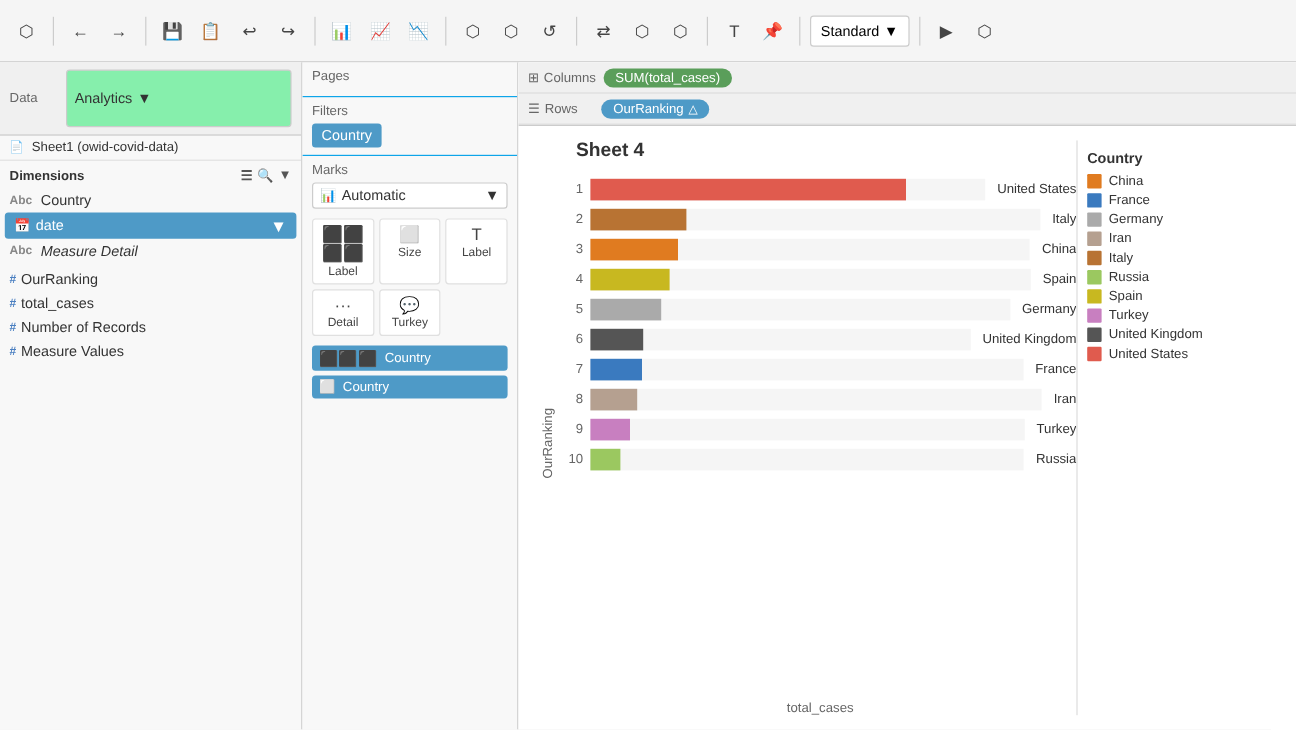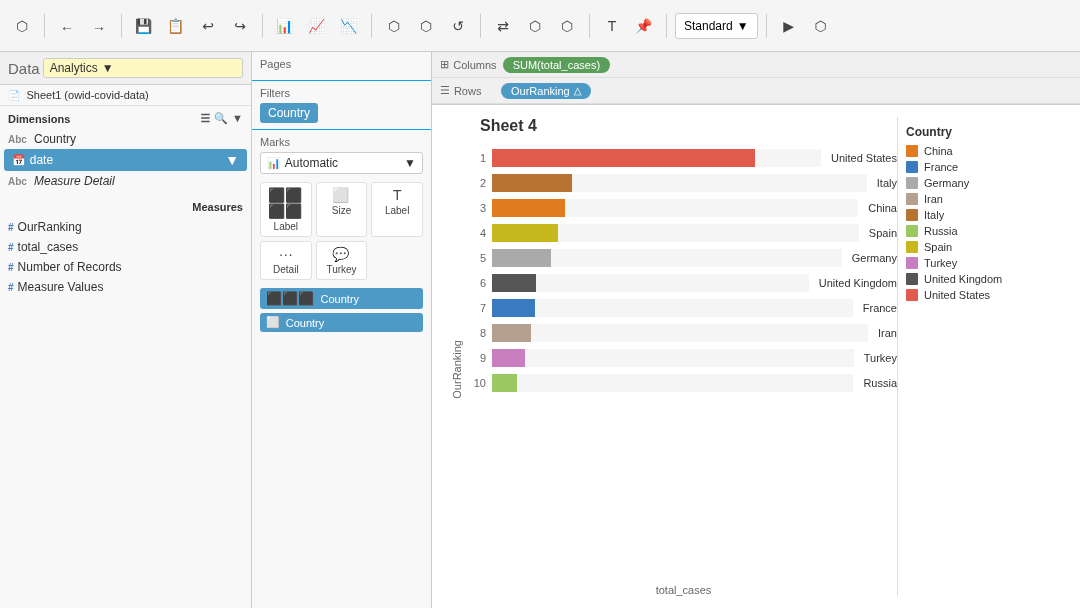--- a/index.html
+++ b/index.html
@@ -50,35 +50,35 @@
     }
     .sidebar-header {
       display: flex;
       align-items: center;
       padding: 6px 8px;
       border-bottom: 1px solid #ccc;
       background: #f0f0f0;
     }
     .analytics-dropdown {
       display: flex; align-items: center; gap: 4px;
-      background: #fef9c3; border: 1px solid #ccc; border-radius: 3px;
-      padding: 2px 6px; cursor: pointer; font-size: 12px; color: #333;
+      background: #86efac; border: 1px solid #ccc; border-radius: 3px;
+      padding: 16px 6px; cursor: pointer; font-size: 12px; color: #333;
       flex: 1;
     }
     .sheet-label {
       display: flex; align-items: center; gap: 6px;
       padding: 4px 8px; font-size: 11px; color: #333;
       border-bottom: 1px solid #e0e0e0;
     }
     .sheet-icon { font-size: 10px; color: #666; }
 
     .section-title {
       font-size: 11px; font-weight: bold; color: #333;
       padding: 6px 8px 4px;
-      display: flex; align-items: center; gap: 4px; justify-content: flex-end;
+      display: flex; align-items: center; gap: 4px;
     }
     .section-title-actions { margin-left: auto; display: flex; gap: 4px; }
     .section-title-btn { font-size: 11px; cursor: pointer; color: #555; }
 
     .dim-item {
       display: flex; align-items: center; gap: 4px;
       padding: 3px 8px; cursor: pointer; font-size: 12px; color: #333;
     }
     .dim-item.selected { background: #4e9ac7; color: white; border-radius: 3px; margin: 0 4px; }
     .dim-item .type-label { font-size: 10px; color: #888; font-weight: bold; min-width: 22px; }
@@ -240,21 +240,21 @@
   <div class="toolbar-divider"></div>
   <button class="toolbar-btn">▶</button>
   <button class="toolbar-btn">⬡</button>
 </div>
 
 <div class="main-layout">
 
   <div class="sidebar">
 
     <div class="sidebar-header">
-      <span style="font-size:15px;color:#666;margin-right:3px">Data</span>
+      <span style="font-size:11px;color:#666;margin-right:24px">Data</span>
       <div class="analytics-dropdown">
         <span>Analytics</span>
         <span>▼</span>
       </div>
     </div>
 
     <div class="sheet-label">
       <span class="sheet-icon">📄</span>
       <span>Sheet1 (owid-covid-data)</span>
     </div>
@@ -276,23 +276,20 @@
       <span class="calendar-icon">📅</span>
       <span class="dim-name">date</span>
       <span style="margin-left:auto;font-size:14px;">▼</span>
     </div>
     <div class="dim-item">
       <span class="type-label">Abc</span>
       <span class="dim-name italic">Measure Detail</span>
     </div>
 
     <div class="measures-section">
-      <div class="section-title">
-        <span>Measures</span>
-      </div>
       <div class="measure-item">
         <span class="measure-icon">#</span>
         <span>OurRanking</span>
       </div>
       <div class="measure-item">
         <span class="measure-icon">#</span>
         <span>total_cases</span>
       </div>
       <div class="measure-item">
         <span class="measure-icon">#</span>

